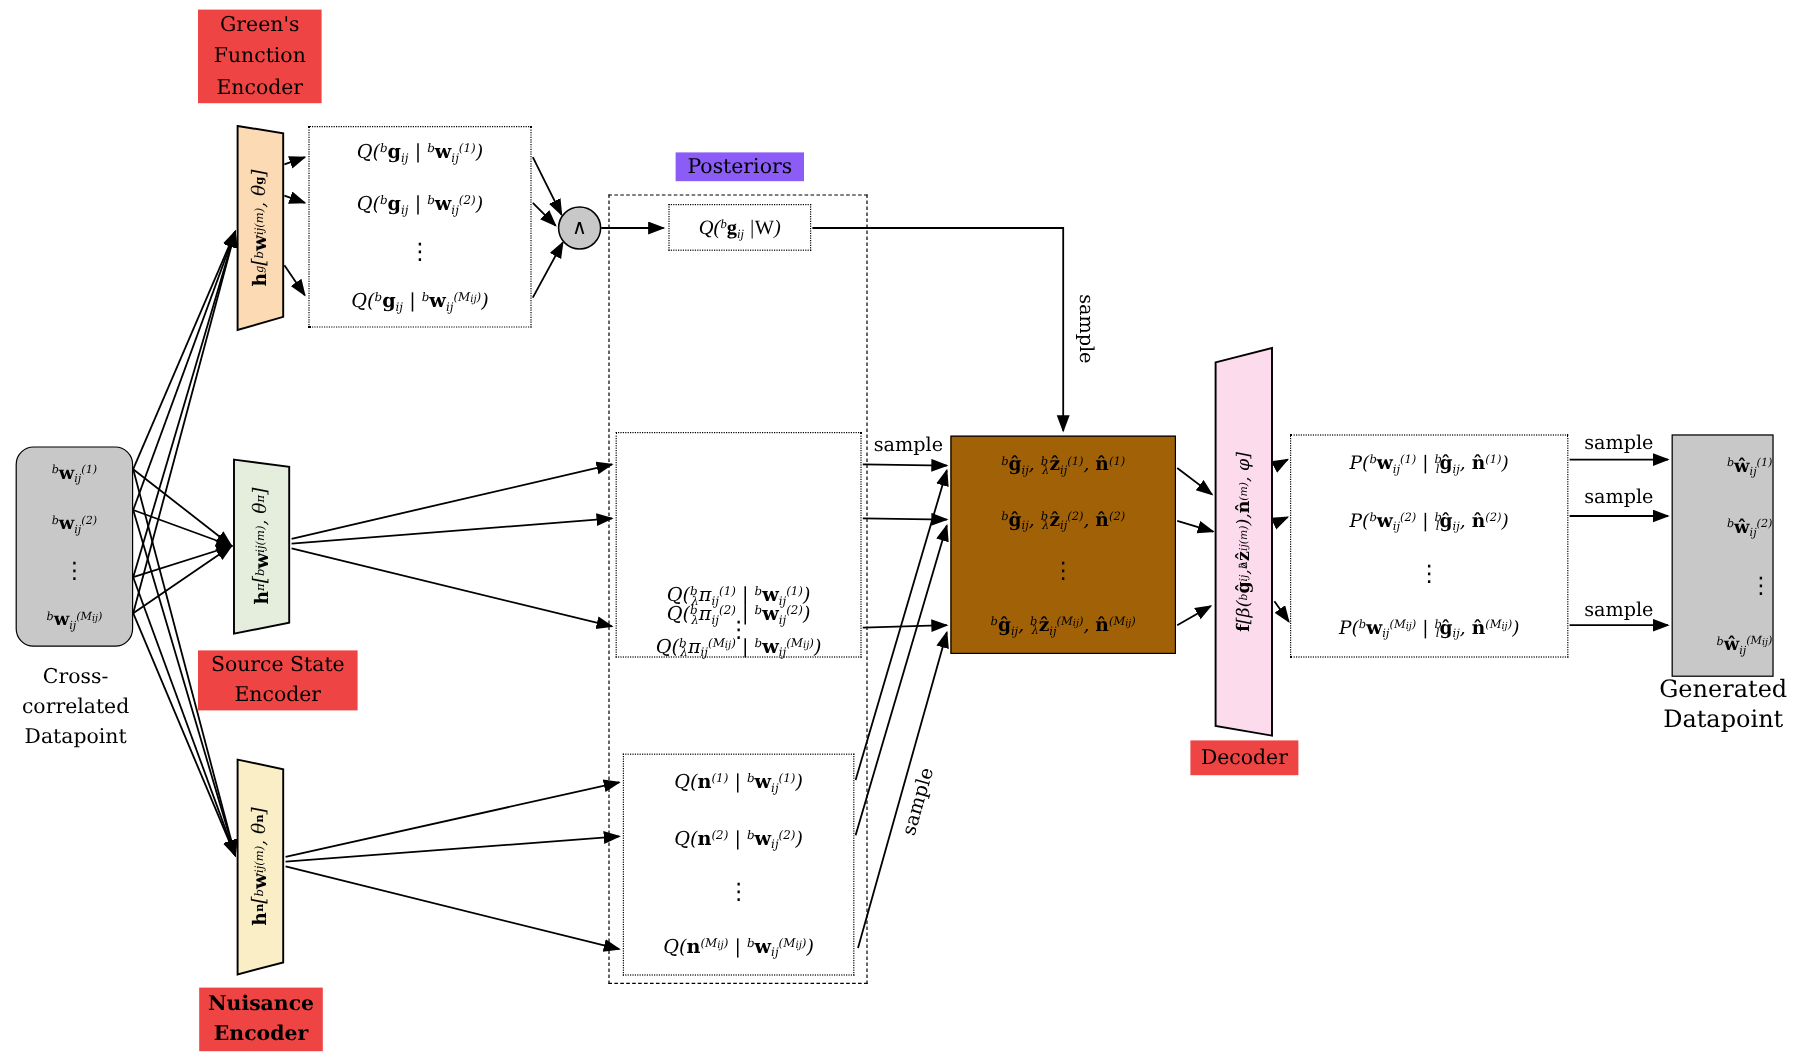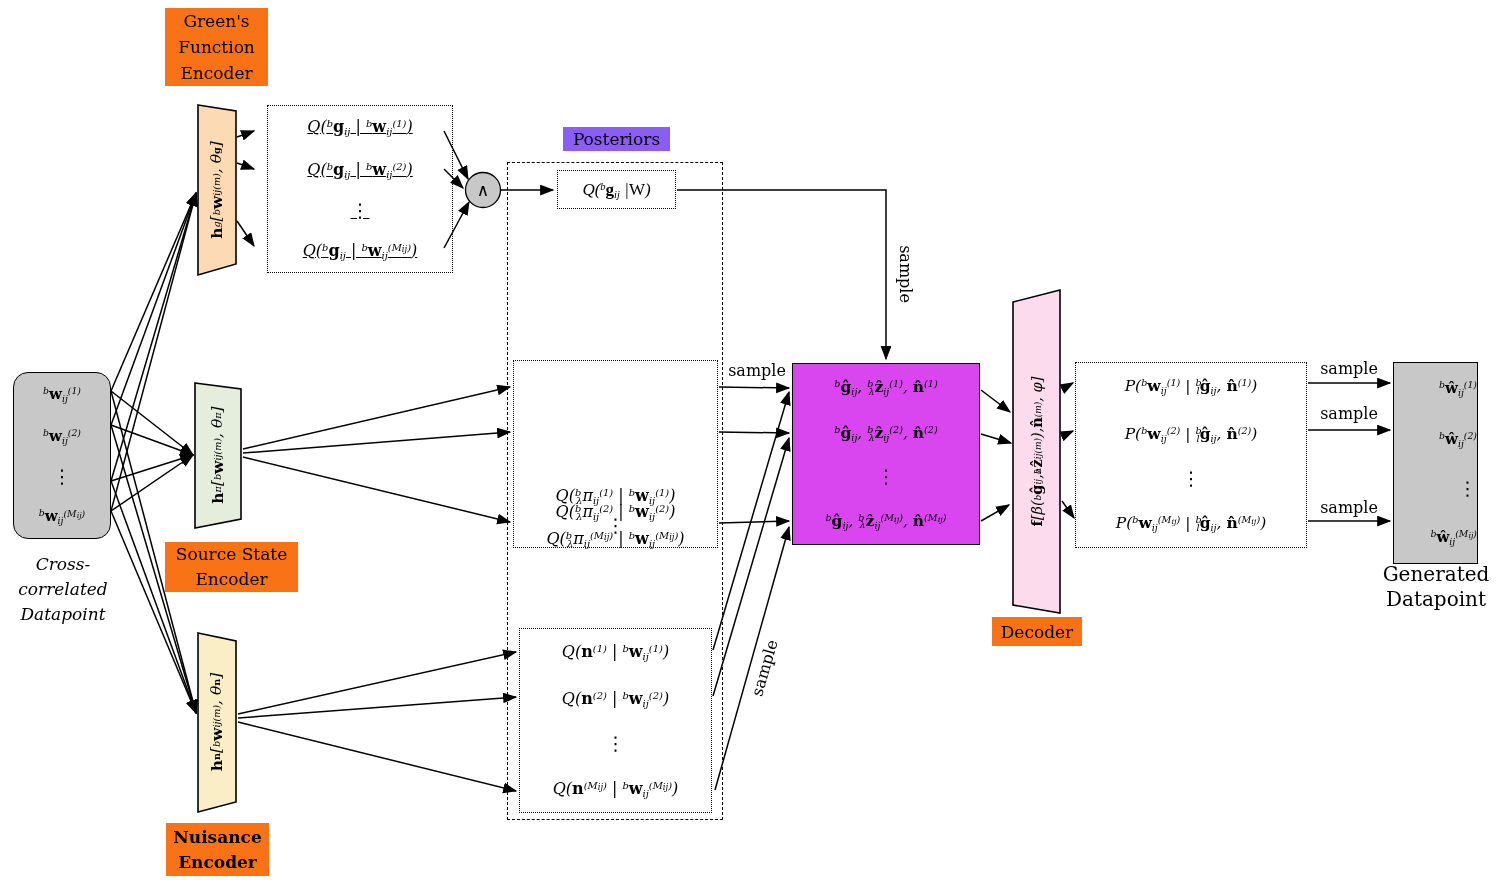--- a/index.html
+++ b/index.html
@@ -16,21 +16,21 @@
   .f b{font-style:normal;}
   .f sup,.f sub{font-size:.62em;line-height:0;}
   .f sup{vertical-align:.5em;}
   .f sub{vertical-align:-.3em;}
   .f sub.p{margin-left:-.52em;}
   .f .up{font-style:normal;}
   .f sup sub{font-size:.85em;vertical-align:-.1em;}
   .dots{font-style:normal !important;font-size:19px !important;line-height:.6;}
   .lbl{position:absolute;display:flex;align-items:center;justify-content:center;
        text-align:center;white-space:pre-line;box-sizing:border-box;}
-  .cyan{background:#f97316;}
+  .cyan{background:#ef4444;}
   .lav{background:#8b5cf6;}
   .rot{position:absolute;display:flex;align-items:center;justify-content:center;
        white-space:nowrap;}
   .samp{position:absolute;font-size:16px;text-align:center;line-height:1.2;}
 </style>
 </head>
 <body>
 
 <div class="canvas">
 
@@ -113,39 +113,39 @@
   </svg>
 
   <div class="rot" style="left:467px;top:174px;width:32px;height:32px;font-size:17px;">∧</div>
 
   <div class="box grayfill solidb" style="left:13px;top:372px;width:98px;height:167px;font-size:15px;border-radius:15px;">
     <div class="f"><sup>b</sup><b>w</b><sub>ij</sub><sup>(1)</sup></div>
     <div class="f"><sup>b</sup><b>w</b><sub>ij</sub><sup>(2)</sup></div>
     <div class="f dots">⋮</div>
     <div class="f"><sup>b</sup><b>w</b><sub>ij</sub><sup>(M<sub>ij</sub>)</sup></div>
   </div>
-  <div class="lbl" style="left:3px;top:551px;width:120px;height:76px;font-size:17px;line-height:25px;font-style:italic;">Cross-
+  <div class="lbl" style="left:3px;top:551px;width:120px;height:76px;font-size:17px;line-height:25px;">Cross-
 correlated
 Datapoint</div>
 
   <div class="lbl cyan" style="left:165px;top:8px;width:103px;height:78px;font-size:17px;line-height:26px;">Green's
 Function
 Encoder</div>
   <div class="lbl cyan" style="left:165px;top:542px;width:133px;height:50px;font-size:17px;line-height:25px;text-align:center;">Source State
 Encoder</div>
   <div class="lbl cyan" style="left:166px;top:823px;width:103px;height:53px;font-size:17px;line-height:25px;font-weight:bold;">Nuisance
 Encoder</div>
   <div class="lbl cyan" style="left:992px;top:617px;width:90px;height:29px;font-size:17px;">Decoder</div>
 
   <div class="rot f" style="left:131px;top:180px;width:172px;height:20px;font-size:15.5px;transform:rotate(-90deg);"><b>h</b><sub>g</sub>[<sup>b</sup><b>w</b><sub>ij</sub><sup>(m)</sup>, θ<sub><b>g</b></sub>]</div>
   <div class="rot f" style="left:143px;top:445px;width:150px;height:20px;font-size:15.5px;transform:rotate(-90deg);"><b>h</b><sub>π</sub>[<sup>b</sup><b>w</b><sub>ij</sub><sup>(m)</sup>, θ<sub>π</sub>]</div>
   <div class="rot f" style="left:129px;top:712px;width:176px;height:20px;font-size:15.5px;transform:rotate(-90deg);"><b>h</b><sub><b>n</b></sub>[<sup>b</sup><b>w</b><sub>ij</sub><sup>(m)</sup>, θ<sub><b>n</b></sub>]</div>
   <div class="rot f" style="left:882px;top:441px;width:310px;height:21px;font-size:14.5px;transform:rotate(-90deg);"><b>f</b>[β(<sup>b</sup><b>ĝ</b><sub>ij</sub>, <sup>b</sup><sub class="p">λ</sub><b>ẑ</b><sub>ij</sub><sup>(m)</sup>), <b>n̂</b><sup>(m)</sup>, φ]</div>
 
-  <div class="box dottedb" style="left:267px;top:105px;width:186px;height:168px;font-size:16px;text-decoration:underline;">
+  <div class="box dottedb" style="left:257px;top:105px;width:186px;height:168px;font-size:16px;">
     <div class="f">Q(<sup>b</sup><b>g</b><sub>ij</sub> | <sup>b</sup><b>w</b><sub>ij</sub><sup>(1)</sup>)</div>
     <div class="f">Q(<sup>b</sup><b>g</b><sub>ij</sub> | <sup>b</sup><b>w</b><sub>ij</sub><sup>(2)</sup>)</div>
     <div class="f dots">⋮</div>
     <div class="f">Q(<sup>b</sup><b>g</b><sub>ij</sub> | <sup>b</sup><b>w</b><sub>ij</sub><sup>(M<sub>ij</sub>)</sup>)</div>
   </div>
 
   <div class="lbl lav" style="left:563px;top:127px;width:107px;height:24px;font-size:17px;">Posteriors</div>
   <div class="box dashedb" style="left:507px;top:162px;width:216px;height:658px;"></div>
 
   <div class="box dottedb" style="left:557px;top:170px;width:119px;height:39px;font-size:17px;font-family:Liberation Serif, serif;">
@@ -159,21 +159,21 @@
     <div class="f">Q(<sup>b</sup><sub class="p">λ</sub>π<sub>ij</sub><sup>(M<sub>ij</sub>)</sup> | <sup>b</sup><b>w</b><sub>ij</sub><sup>(M<sub>ij</sub>)</sup>)</div>
   </div>
 
   <div class="box dottedb" style="left:519px;top:628px;width:193px;height:185px;font-size:16px;">
     <div class="f">Q(<b>n</b><sup>(1)</sup> | <sup>b</sup><b>w</b><sub>ij</sub><sup>(1)</sup>)</div>
     <div class="f">Q(<b>n</b><sup>(2)</sup> | <sup>b</sup><b>w</b><sub>ij</sub><sup>(2)</sup>)</div>
     <div class="f dots">⋮</div>
     <div class="f">Q(<b>n</b><sup>(M<sub>ij</sub>)</sup> | <sup>b</sup><b>w</b><sub>ij</sub><sup>(M<sub>ij</sub>)</sup>)</div>
   </div>
 
-  <div class="box solidb" style="left:792px;top:363px;width:188px;height:182px;font-size:15.5px;background:#d946ef;">
+  <div class="box solidb" style="left:792px;top:363px;width:188px;height:182px;font-size:15.5px;background:#a16207;">
     <div class="f"><sup>b</sup><b>ĝ</b><sub>ij</sub>, <sup>b</sup><sub class="p">λ</sub><b>ẑ</b><sub>ij</sub><sup>(1)</sup>, <b>n̂</b><sup>(1)</sup></div>
     <div class="f"><sup>b</sup><b>ĝ</b><sub>ij</sub>, <sup>b</sup><sub class="p">λ</sub><b>ẑ</b><sub>ij</sub><sup>(2)</sup>, <b>n̂</b><sup>(2)</sup></div>
     <div class="f dots">⋮</div>
     <div class="f"><sup>b</sup><b>ĝ</b><sub>ij</sub>, <sup>b</sup><sub class="p">λ</sub><b>ẑ</b><sub>ij</sub><sup>(M<sub>ij</sub>)</sup>, <b>n̂</b><sup>(M<sub>ij</sub>)</sup></div>
   </div>
 
   <div class="box dottedb" style="left:1075px;top:362px;width:232px;height:186px;font-size:15.5px;text-align:center;">
     <div class="f">P(<sup>b</sup><b>w</b><sub>ij</sub><sup>(1)</sup> | <sup>b</sup><sub class="p">l</sub><b>ĝ</b><sub>ij</sub>, <b>n̂</b><sup>(1)</sup>)</div>
     <div class="f">P(<sup>b</sup><b>w</b><sub>ij</sub><sup>(2)</sup> | <sup>b</sup><sub class="p">l</sub><b>ĝ</b><sub>ij</sub>, <b>n̂</b><sup>(2)</sup>)</div>
     <div class="f dots">⋮</div>

